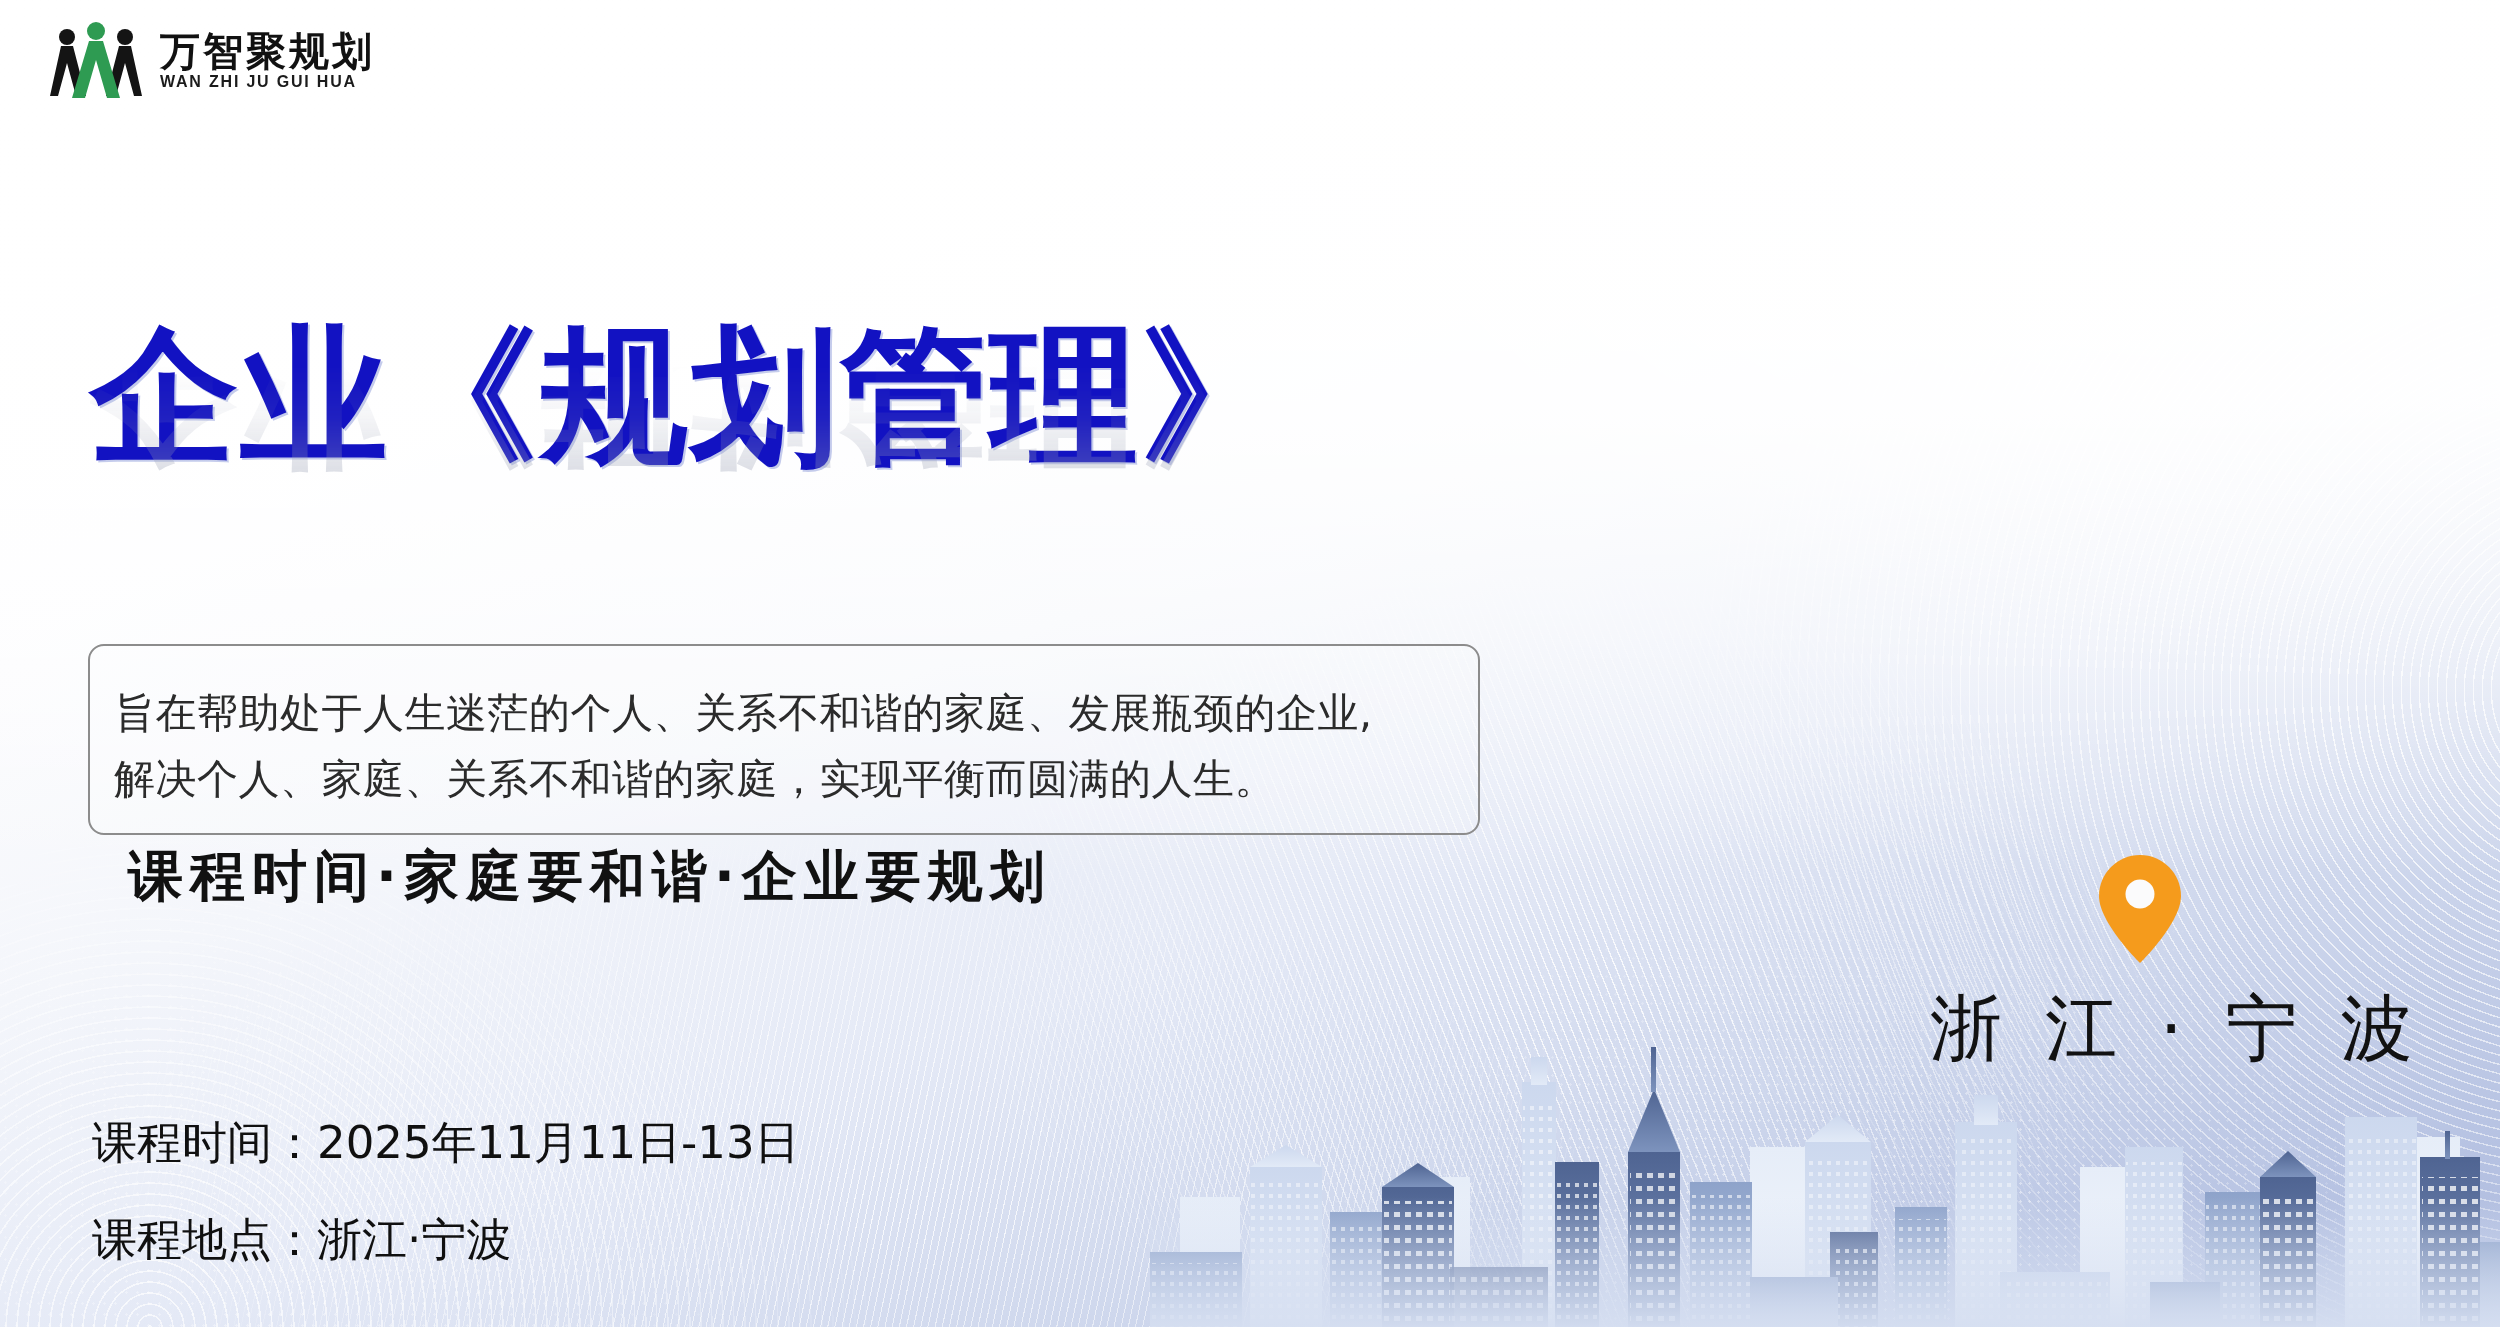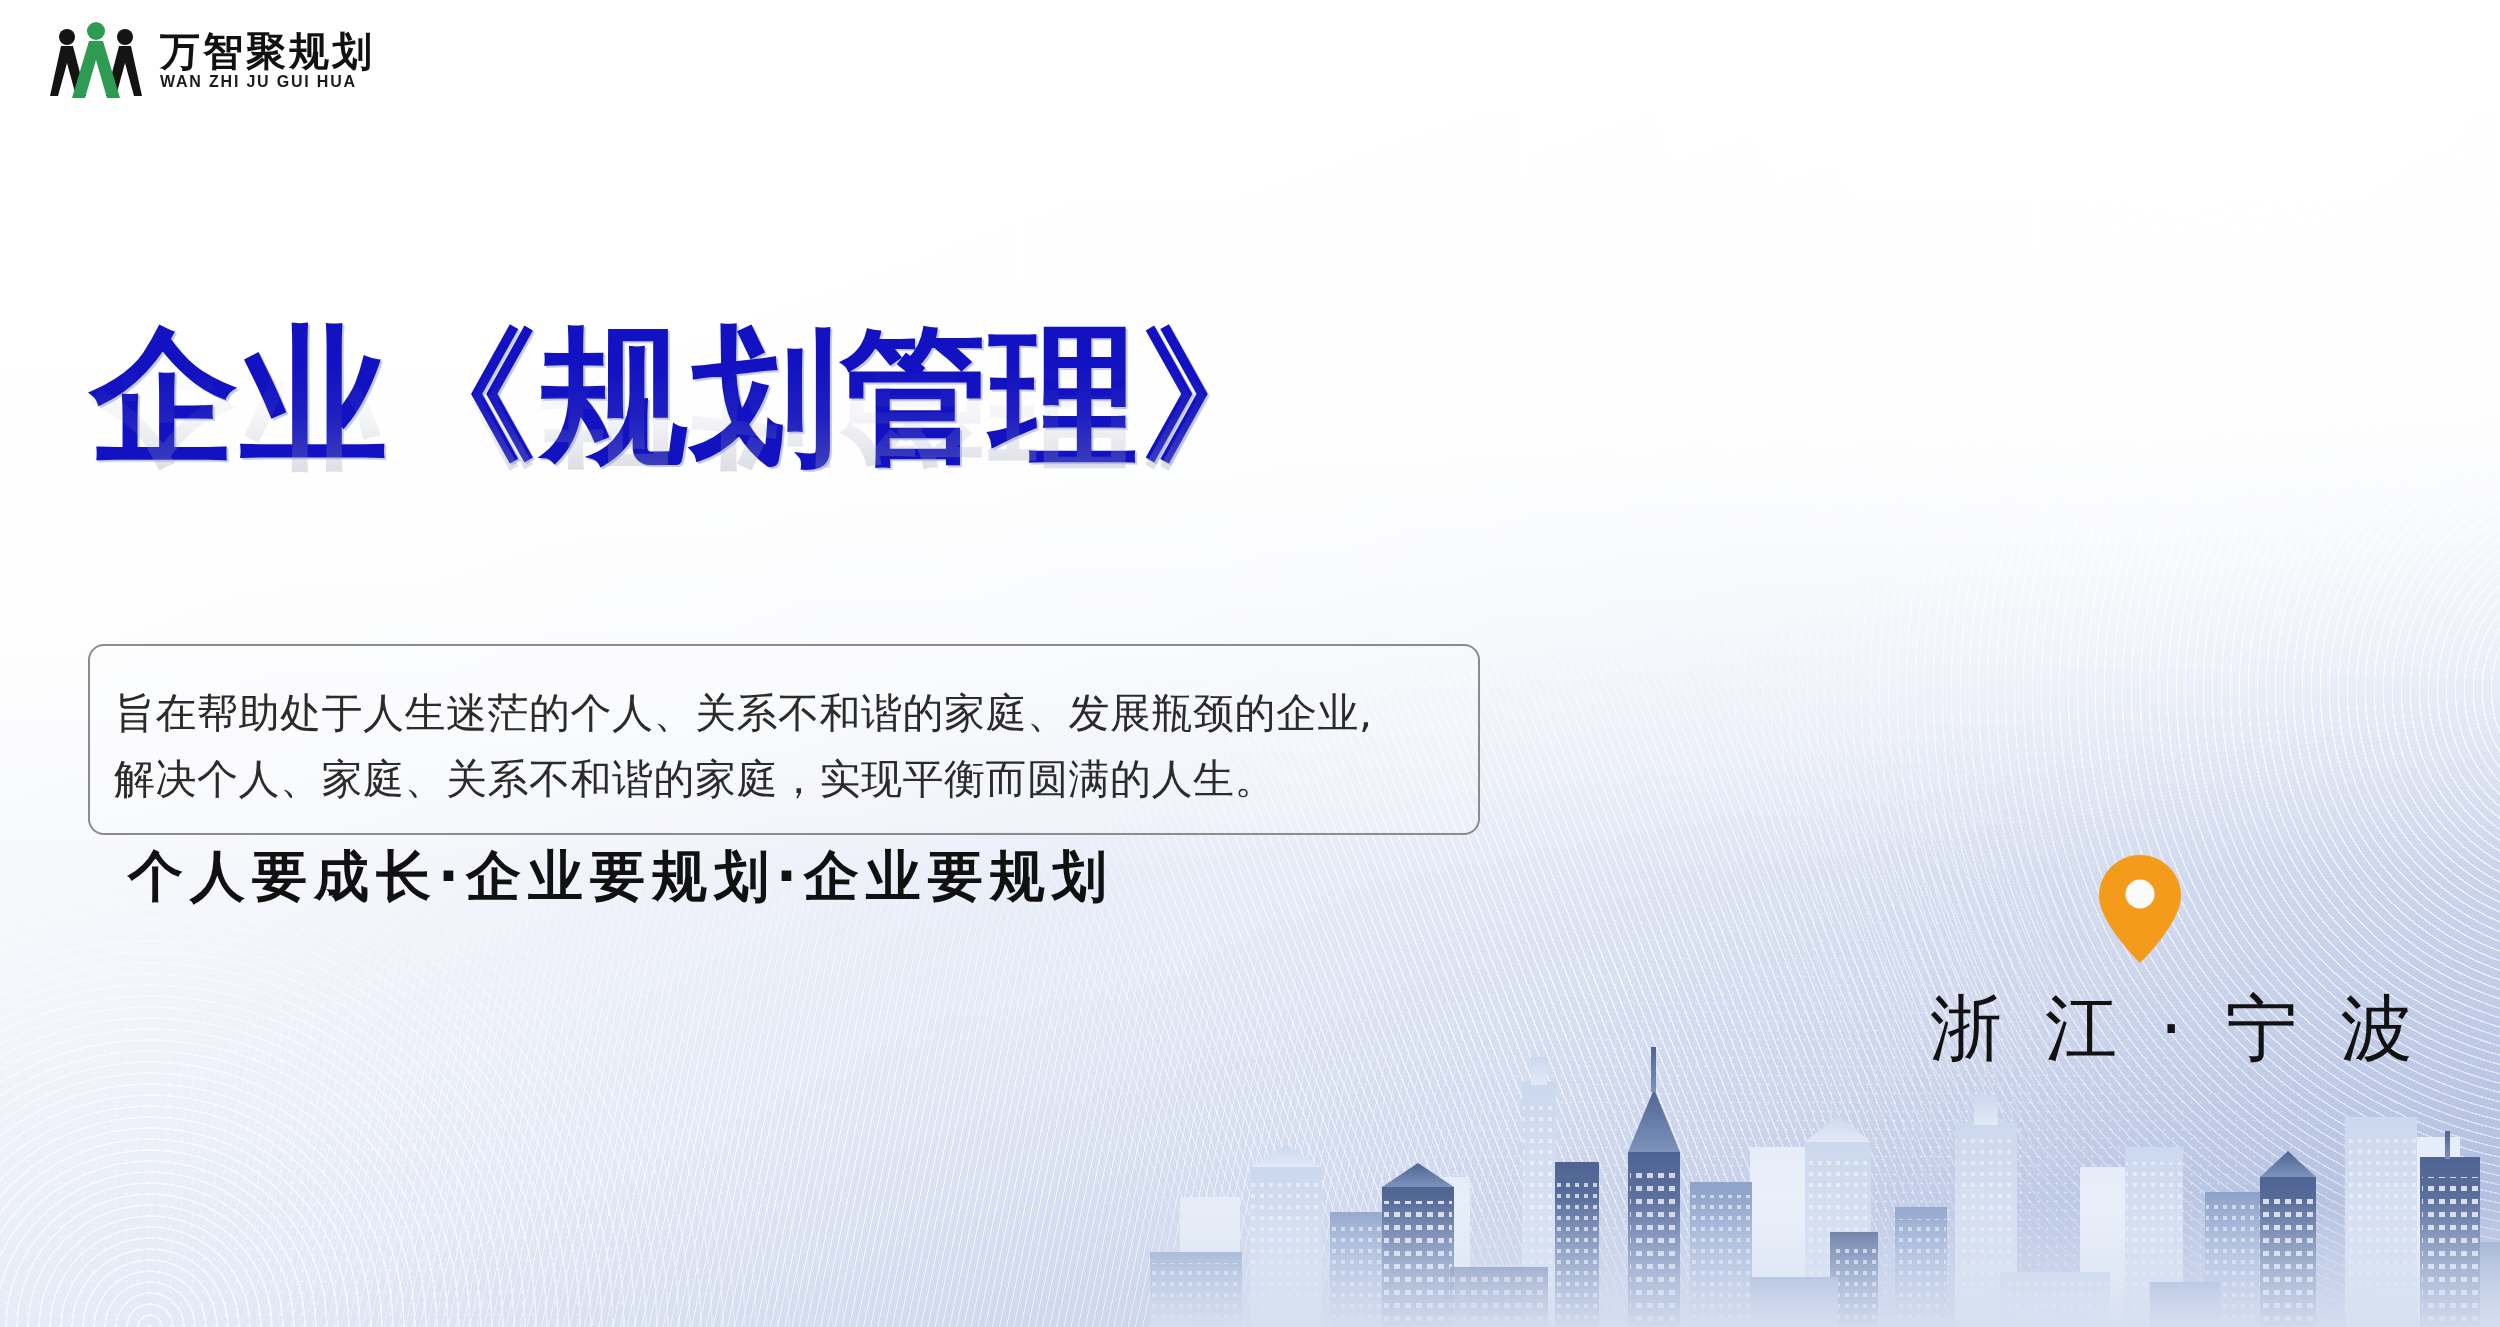--- a/index.html
+++ b/index.html
@@ -288,24 +288,28 @@
   <div class="title-wrap">
     <div class="title">企业《规划管理》</div>
     <div class="title-reflection">企业《规划管理》</div>
   </div>
 
   <div class="desc-box">
     <div class="desc-line">旨在帮助处于人生迷茫的个人、关系不和谐的家庭、发展瓶颈的企业,</div>
     <div class="desc-line">解决个人、家庭、关系不和谐的家庭，实现平衡而圆满的人生。</div>
   </div>
 
-  <div class="tagline">个人要成长·企业要规划·企业要规划</div>
+  <div class="tagline">课程时间·家庭要和谐·企业要规划</div>
 
   <div class="loc-block">
     <svg class="loc-pin" width="82" height="108" viewBox="0 0 82 108" xmlns="http://www.w3.org/2000/svg">
       <path d="M41 0 C18.4 0 0 18.4 0 41 C0 68 41 108 41 108 C41 108 82 68 82 41 C82 18.4 63.6 0 41 0 Z" fill="#F59B1C"></path>
       <circle cx="41" cy="39" r="14.5" fill="#fbfbfc"></circle>
     </svg>
     <div class="loc-name">浙 江 · 宁 波</div>
   </div>
 
+  <div class="footer">
+    <div class="footer-row">课程时间：2025年11月11日-13日</div>
+    <div class="footer-row">课程地点：浙江·宁波</div>
+  </div>
 
 </div>
 
 </body></html>

